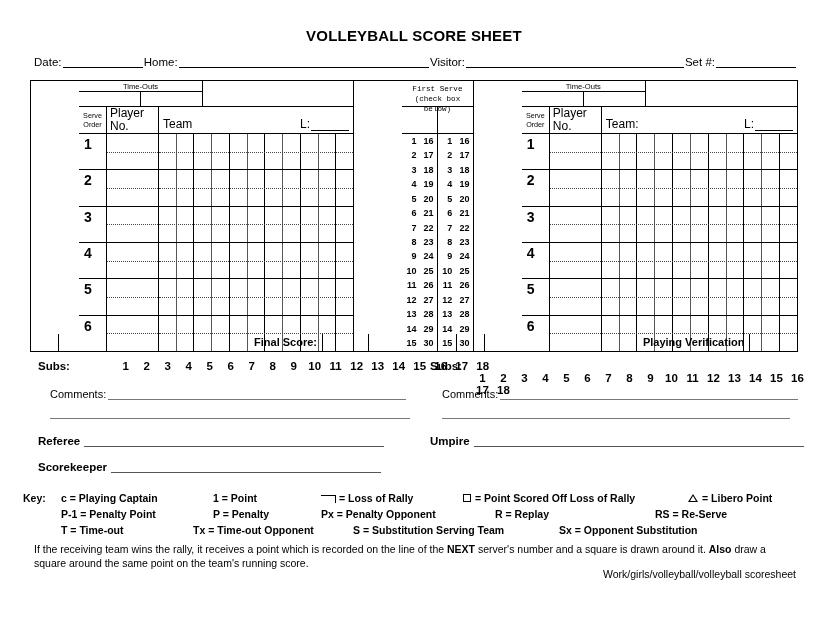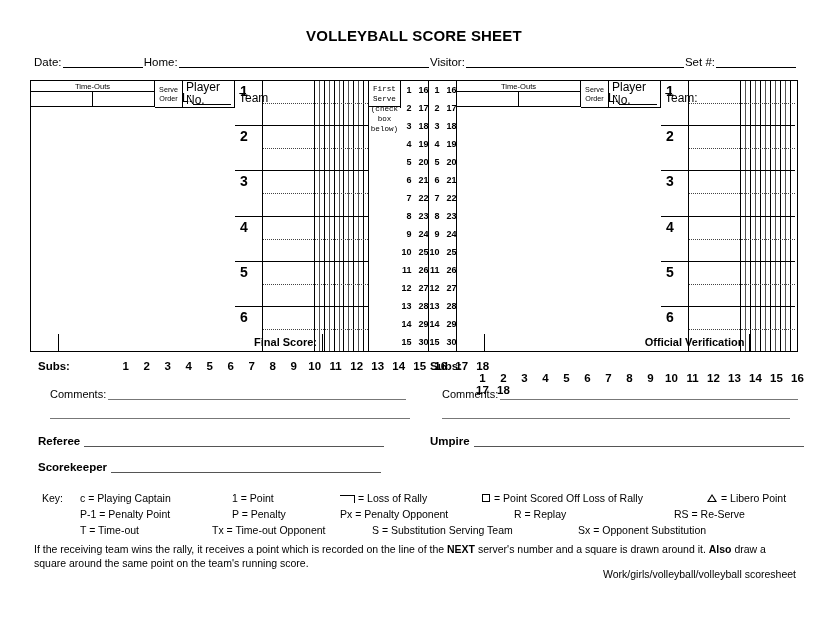--- a/index.html
+++ b/index.html
@@ -51,21 +51,21 @@
   .sp-c { width: 27px; }
 
   
   .sheet {
     position: absolute;
     left: 30px; top: 80px;
     width: 768px; height: 272px;
     border: 1.6px solid #000;
     display: flex;
   }
-  .half { display: flex; flex-direction: row; position: relative; }
+  .half { display: flex; flex-direction: column; position: relative; margin-left: 48px; }
   .half-left  { width: 338px; border-right: 1.6px solid #000; }
   .center     { width: 88px;  border-right: 1.6px solid #000; }
   .half-right { width: 338.4px; }
 
   
   .topband { height: 26px; display: flex; border-bottom: 1.6px solid #000; }
   .to-block { width: 124px; border-right: 1.6px solid #000; display: flex; flex-direction: column; }
   .to-title {
     height: 11px; font-size: 7.6px; text-align: center; line-height: 11px;
     border-bottom: 1.2px solid #000;
@@ -176,22 +176,22 @@
   .sig .ul { border-bottom: 1px solid #555; height: 12px; margin-left: 4px; }
   .sg-ref { left: 38px; top: 435px; }
   .sg-ref .ul { width: 300px; }
   .sg-ump { left: 430px; top: 435px; }
   .sg-ump .ul { width: 330px; }
   .sg-sco { left: 38px; top: 461px; }
   .sg-sco .ul { width: 270px; }
 
   
   .key {
-    position: absolute; left: 42px; top: 492px; width: 760px;
-    font-size: 10.5px; font-weight: normal;
+    position: absolute; left: 23px; top: 492px; width: 760px;
+    font-size: 10.5px; font-weight: bold;
   }
   .keyline { position: relative; height: 16px; }
   .keylabel { position: absolute; left: 0; top: 0; }
   .kitem { position: absolute; top: 0; white-space: nowrap; display: flex; align-items: center; }
 
   .sym-lor { display: inline-block; width: 15px; height: 8px; position: relative; margin-right: 3px; }
   .sym-lor::before {
     content:""; position: absolute; left:0; top: 1px; width: 14px; border-top: 1.6px solid #000;
   }
   .sym-lor::after {
@@ -708,21 +708,21 @@
   <div class="fsband">
     <div class="fsband-inner" style="border:1.6px solid #000;border-top:0;height:100%;">
       <div class="fs-left">
         <div class="fs-spacer-l"></div>
         <div class="fs-label">Final Score:</div>
         <div class="fs-box"></div>
       </div>
       <div class="fs-mid"></div>
       <div class="fs-right">
         <div class="fs-spacer-l"></div>
-        <div class="fs-label">Official Verification</div>
+        <div class="fs-label">Playing Verification</div>
         <div class="fs-box"></div>
       </div>
     </div>
   </div>
 
   <div class="subs subs-left">
     <span>Subs:</span>
     <span class="nums" id="subs-left"><span>1</span><span>2</span><span>3</span><span>4</span><span>5</span><span>6</span><span>7</span><span>8</span><span>9</span><span>10</span><span>11</span><span>12</span><span>13</span><span>14</span><span>15</span><span>16</span><span>17</span><span>18</span></span>
   </div>
   <div class="subs subs-right">

